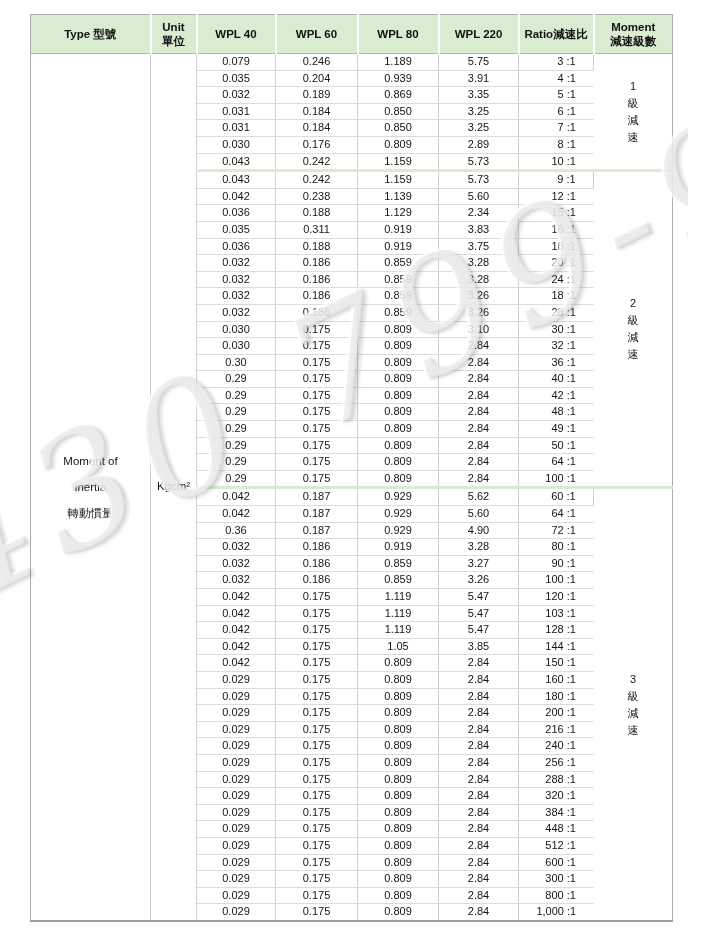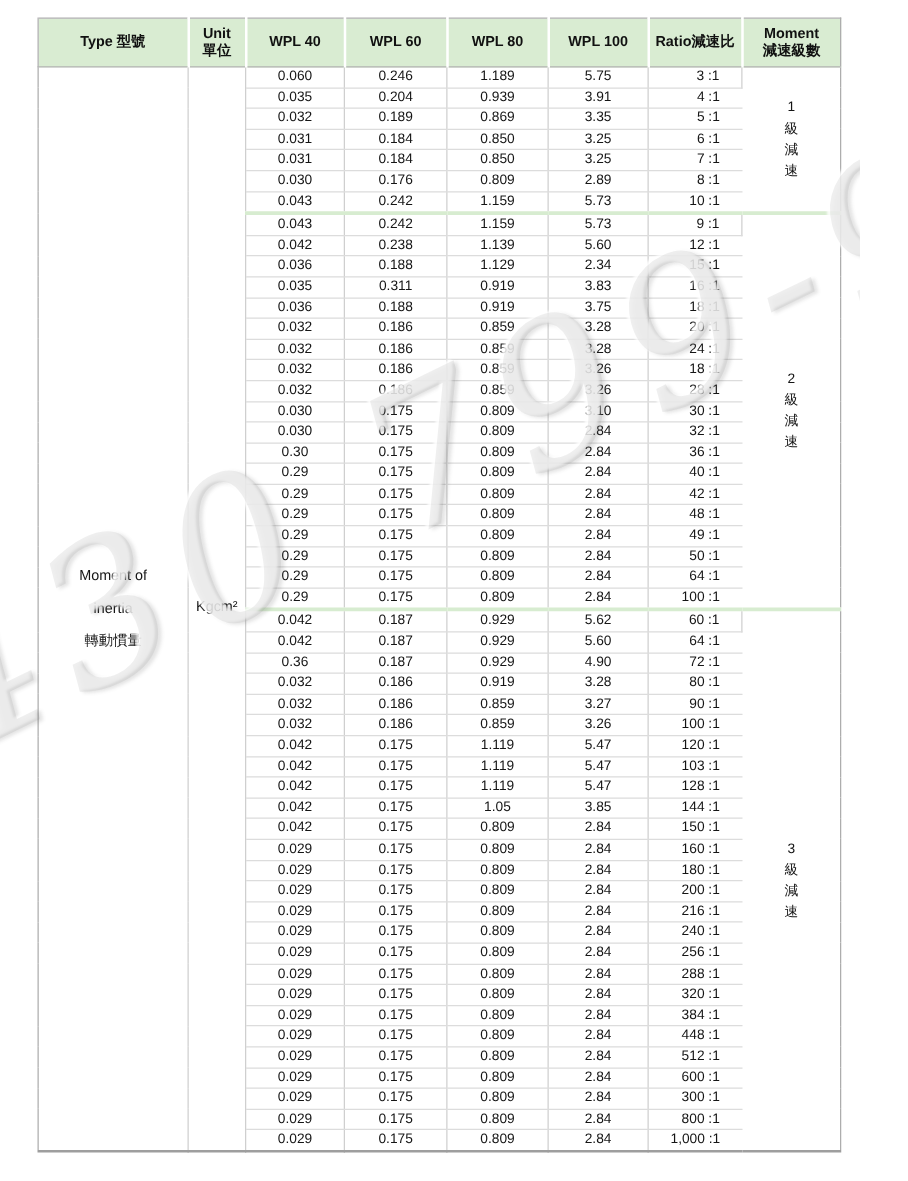--- a/index.html
+++ b/index.html
@@ -65,37 +65,37 @@
     <thead>
       <tr>
         <th>Type 型號</th>
         <th>
           <div>Unit</div>
           <div>單位</div>
         </th>
         <th>WPL 40</th>
         <th>WPL 60</th>
         <th>WPL 80</th>
-        <th>WPL 100</th>
+        <th>WPL 220</th>
         <th>Ratio減速比</th>
         <th>
           <div>Moment</div>
           <div>減速級數</div>
         </th>
       </tr>
     </thead>
     <tbody>
         <tr>
           <td class="type-cell" rowspan="52">
             <div>Moment of</div>
             <div>inertia</div>
             <div>轉動慣量</div>
           </td>
           <td class="unit-cell" rowspan="52">Kgcm²</td>
-          <td>0.060</td>
+          <td>0.079</td>
           <td>0.246</td>
           <td>1.189</td>
           <td>5.75</td>
           <td class="ratio-cell"><span class="ratio-wrap">
               <span class="rnum">3</span>
               <span class="rsuf">:1</span>
             </span></td>
           <td class="stage-cell" rowspan="7">
             <div>1</div>
             <div>級</div>

